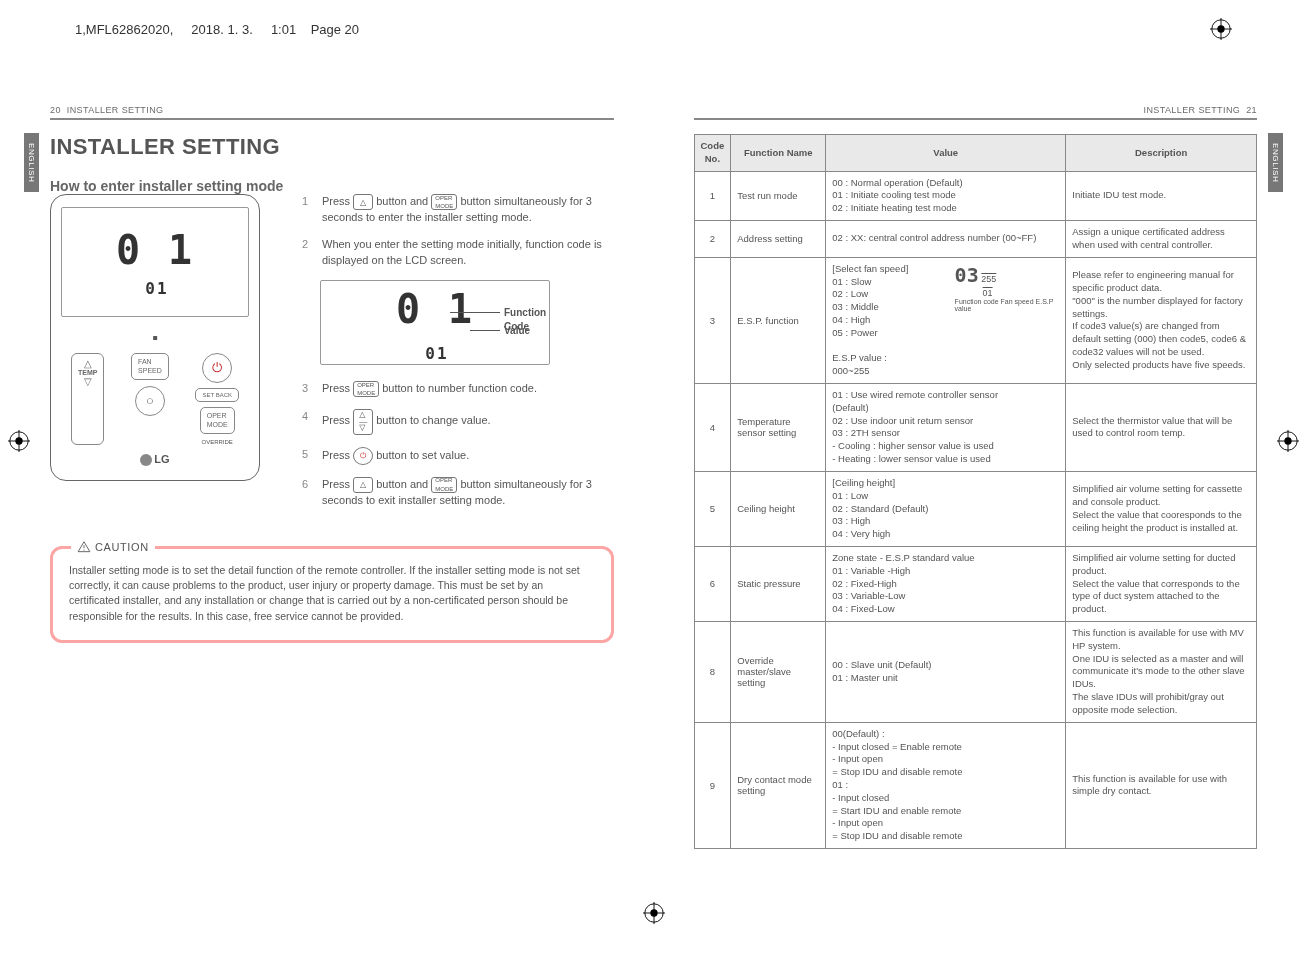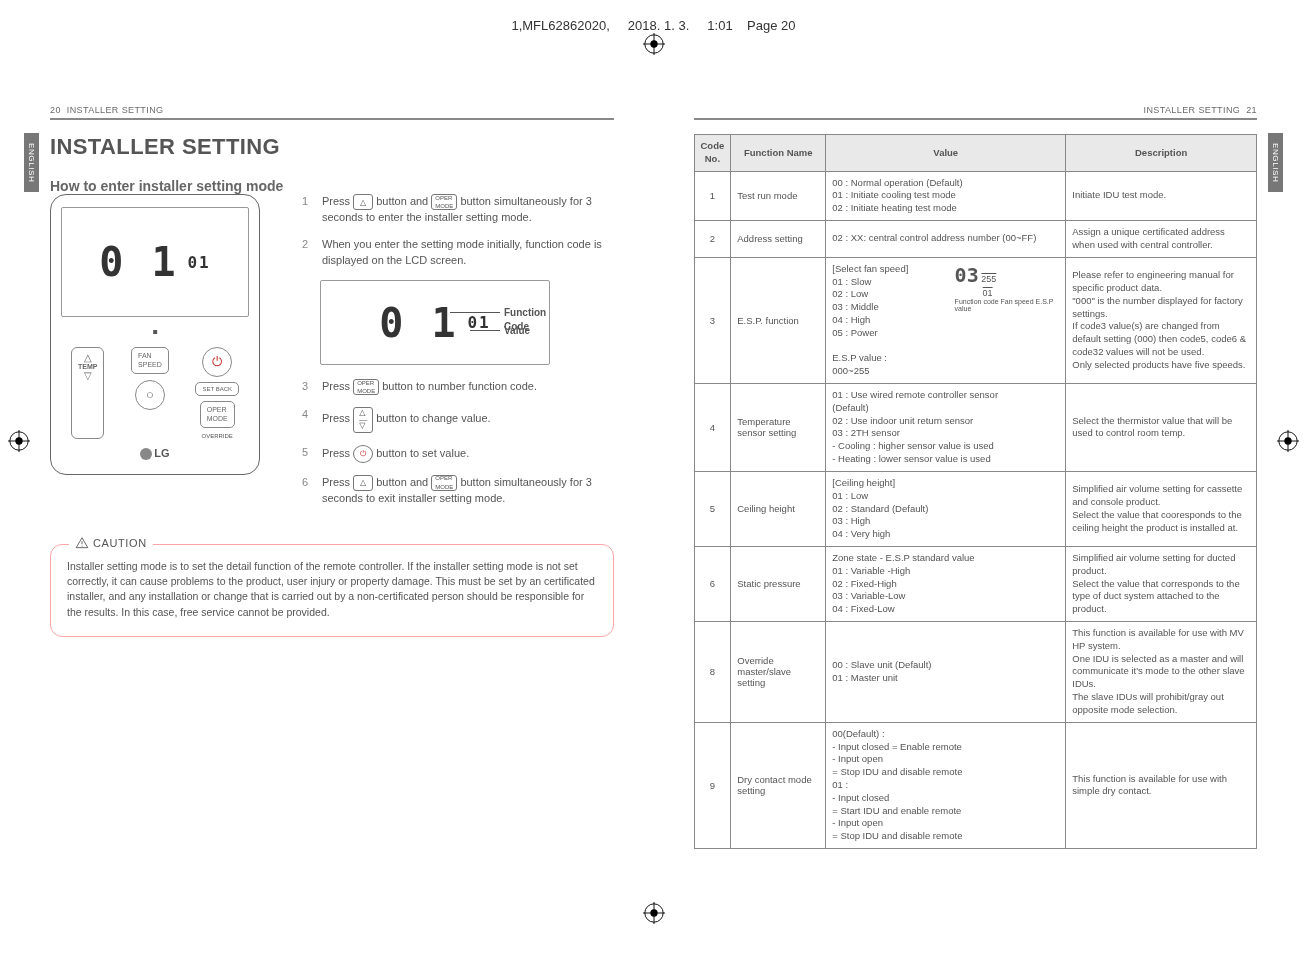--- a/index.html
+++ b/index.html
@@ -8,21 +8,21 @@
     font-size: 10px;
     color: #555;
     background: #fff;
     width: 1307px;
     height: 954px;
     position: relative;
   }
   .top-print-bar {
     position: absolute; top: 18px; left: 75px; right: 75px;
     display: flex; justify-content: space-between; align-items: center;
-    font-size: 13px; color: #333; flex-direction: column;
+    font-size: 13px; color: #333;
   }
   .reg-mark {
     width: 22px; height: 22px; border-radius: 50%;
     display: inline-flex; align-items: center; justify-content: center;
   }
   .reg-mark svg { width: 22px; height: 22px; }
   .page-border {
     position: absolute; top: 75px; left: 0; right: 0; bottom: 0;
     display: flex;
   }
@@ -58,41 +58,42 @@
   .step-num { width: 12px; color: #888; }
   .step-body { flex: 1; }
 
   .remote-box {
     width: 210px; border: 1.5px solid #666; border-radius: 16px;
     padding: 12px 10px 14px 10px; background:#fff;
   }
   .lcd {
     border: 1px solid #999; height: 110px; border-radius: 2px;
     display:flex; align-items:center; justify-content:center; gap:6px;
-    margin-bottom: 10px;
+    margin-bottom: 16px;
+    flex-direction: column;
   }
   .lcd.small { height: 85px; width: 230px; }
   .seg { font-family: monospace; font-size: 40px; font-weight: 700; color:#333; letter-spacing: 2px;}
   .seg.sub { font-size: 16px; vertical-align: bottom; margin-left:4px;}
   .btn-row { display:flex; justify-content: space-between; padding: 0 10px;}
   .btn-pad { display:flex; flex-direction:column; align-items:center; border:1px solid #888; border-radius:6px; padding:4px 6px; font-size:7px; color:#666; }
   .btn-pad .tri { font-size:10px; }
   .round-btn { width:30px; height:30px; border:1px solid #888; border-radius:50%; display:flex; align-items:center; justify-content:center; font-size:13px; }
   .sq-btn { border:1px solid #888; border-radius:5px; padding:3px 6px; font-size:7px; color:#666; }
   .brand { text-align:center; margin-top:8px; font-weight:bold; font-size:11px; }
 
   .inline-btn {
     display:inline-flex; align-items:center; justify-content:center;
     min-width:20px; height:16px; border:1px solid #777; border-radius:3px;
     font-size:8px; vertical-align: middle; padding:0 3px;
   }
   .inline-btn.round { border-radius:50%; width:18px; height:18px; }
 
   .caution-box {
-    border:1px solid #fca5a5; border-radius:12px; padding:14px 16px 16px;
+    border:3px solid #fca5a5; border-radius:12px; padding:14px 16px 16px;
     margin-top: 26px; position:relative;
   }
   .caution-label {
     position:absolute; top:-9px; left:18px; background:#fff; padding:0 6px;
     font-size:11px; letter-spacing:0.6px; display:flex; gap:4px; align-items:center;
   }
   .caution-label .tri { display:inline-block; width:14px; height:14px; }
   .caution-text { font-size:10.5px; line-height:1.45; color:#555; }
 
   .subhead { font-size:11.5px; color:#555; margin-bottom:4px; }

